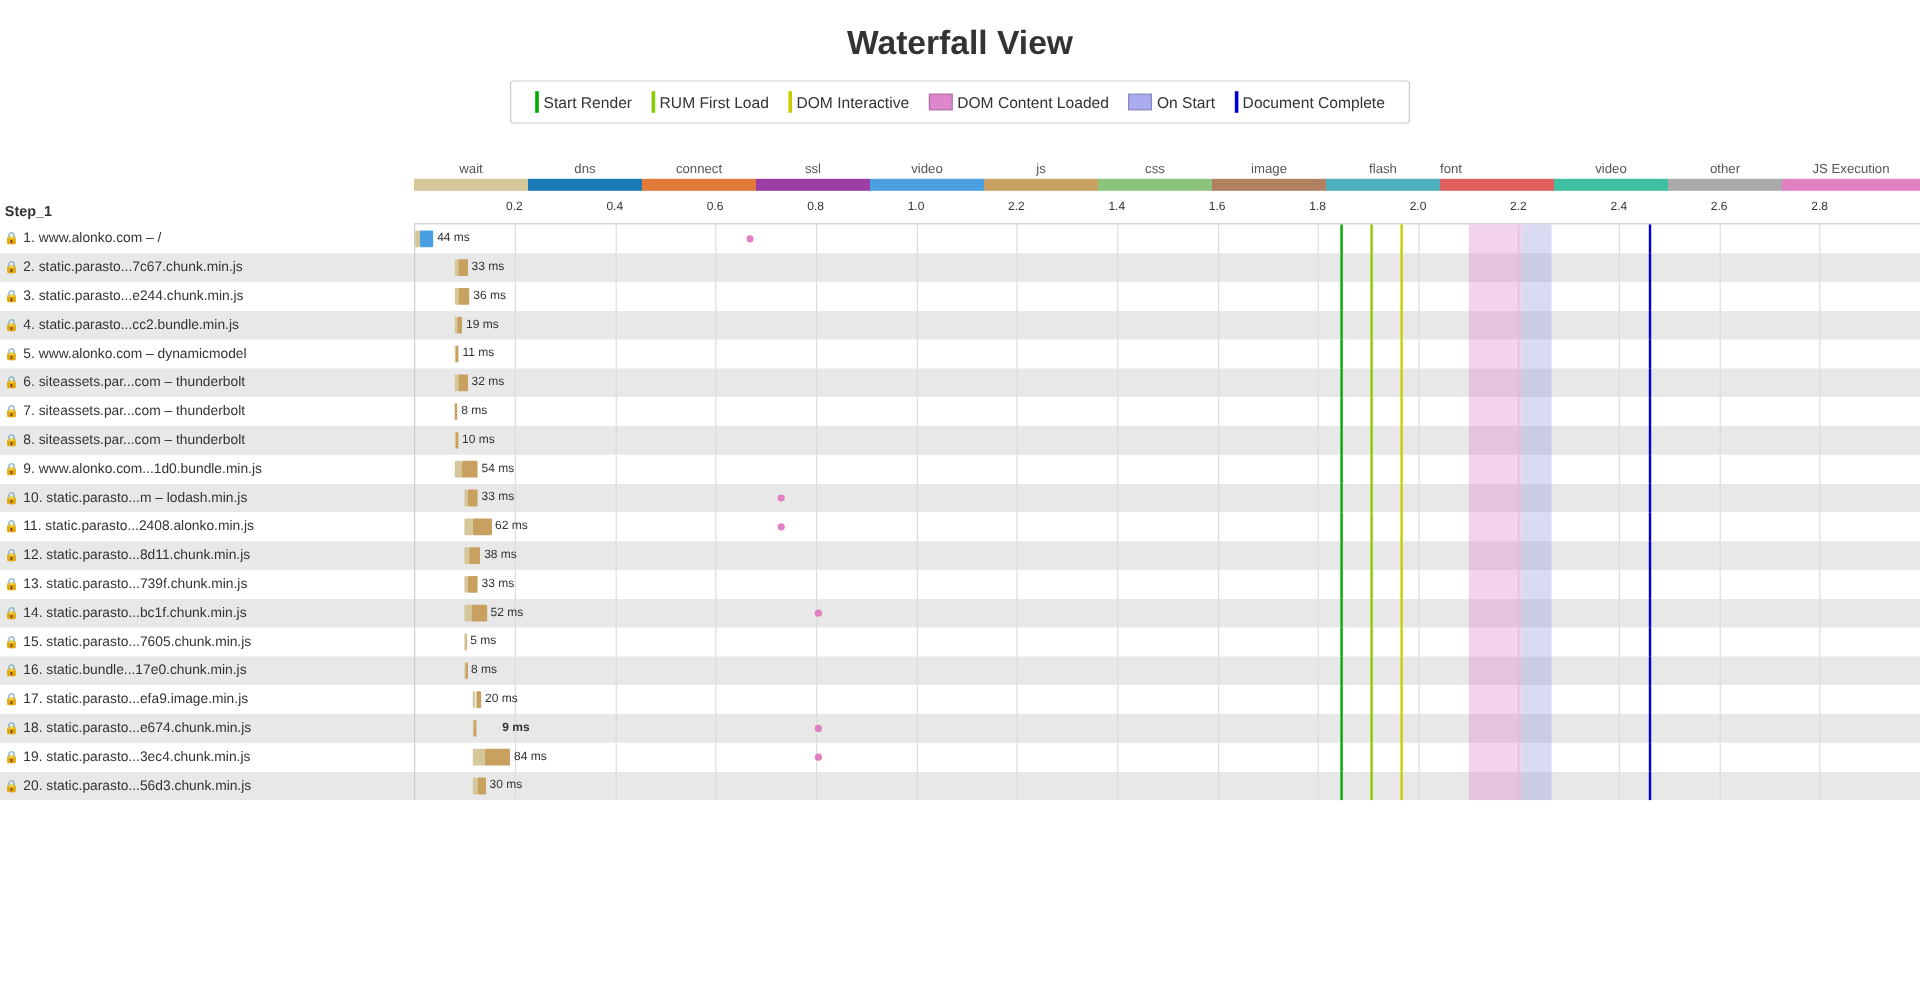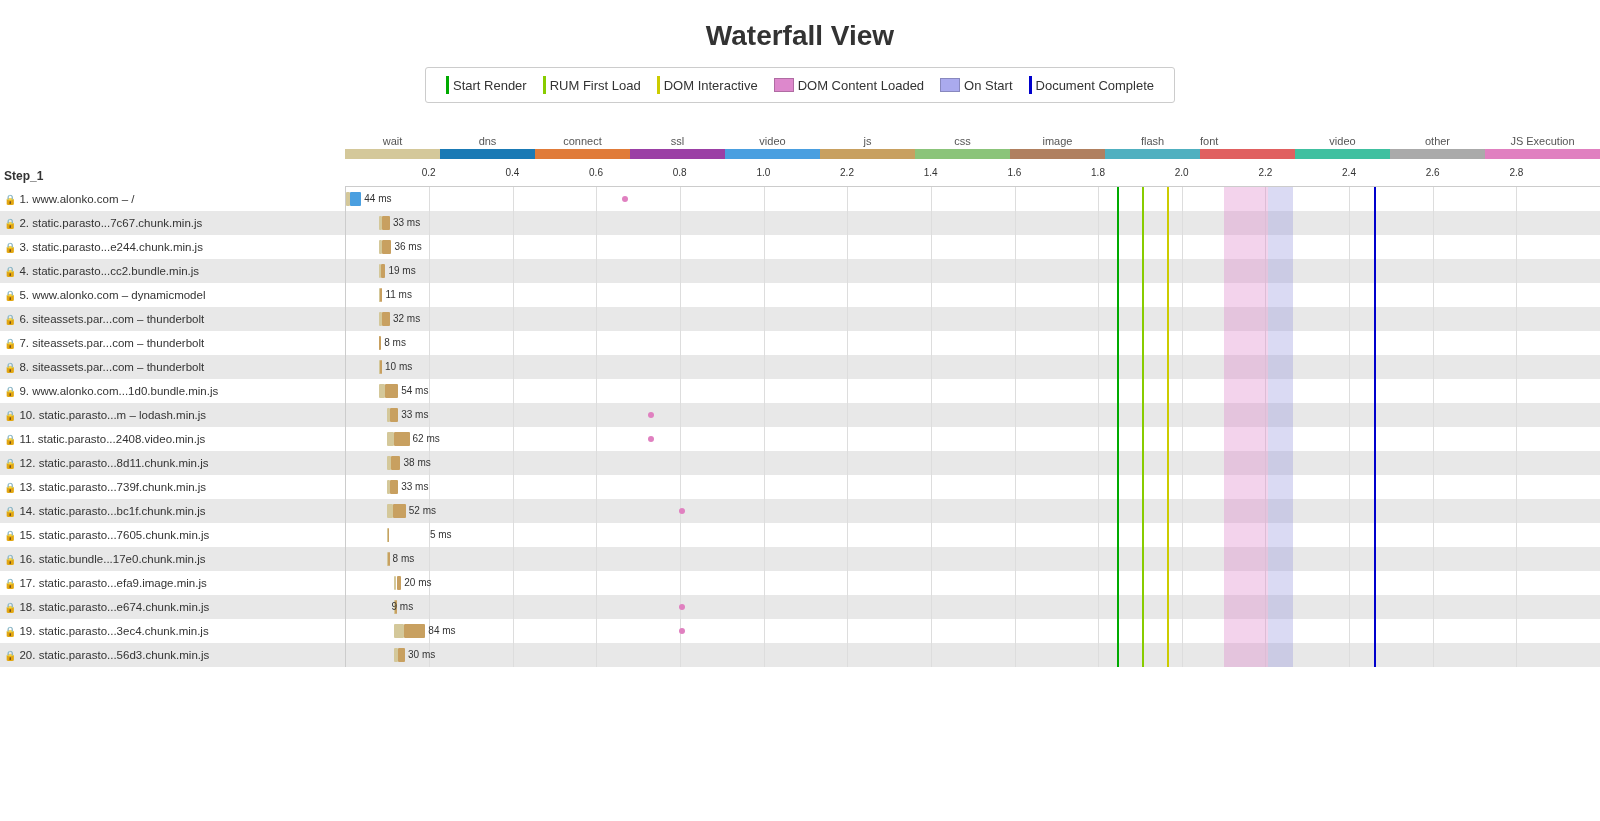--- a/index.html
+++ b/index.html
@@ -547,21 +547,21 @@
               <div class="vline" style="left: 61.5%; background: rgb(0, 170, 0);"></div>
               <div class="vline" style="left: 63.5%; background: rgb(136, 204, 0);"></div>
               <div class="vline" style="left: 65.5%; background: rgb(204, 204, 0);"></div>
               <div style="position: absolute; left: 70%; width: 3.5%; top: 0px; bottom: 0px; background: rgba(220, 130, 200, 0.35);"></div>
               <div style="position: absolute; left: 73.5%; width: 2%; top: 0px; bottom: 0px; background: rgba(150, 150, 220, 0.35);"></div>
               <div class="vline" style="left: 82%; background: rgb(0, 0, 204);"></div>
             </div>
           </td>
         </tr>
         <tr class="odd-row">
-          <td class="resource-name-cell"><span class="lock-icon">🔒</span><span>11. </span><span>static.parasto...2408.video.min.js</span></td>
+          <td class="resource-name-cell"><span class="lock-icon">🔒</span><span>11. </span><span>static.parasto...2408.alonko.min.js</span></td>
           <td class="waterfall-cell">
             <div class="waterfall-inner" style="position: relative;">
               <div class="grid-line" style="left: 6.66667%;"></div>
               <div class="grid-line" style="left: 13.3333%;"></div>
               <div class="grid-line" style="left: 20%;"></div>
               <div class="grid-line" style="left: 26.6667%;"></div>
               <div class="grid-line" style="left: 33.3333%;"></div>
               <div class="grid-line" style="left: 40%;"></div>
               <div class="grid-line" style="left: 46.6667%;"></div>
               <div class="grid-line" style="left: 53.3333%;"></div>
@@ -688,21 +688,21 @@
               <div class="grid-line" style="left: 46.6667%;"></div>
               <div class="grid-line" style="left: 53.3333%;"></div>
               <div class="grid-line" style="left: 60%;"></div>
               <div class="grid-line" style="left: 66.6667%;"></div>
               <div class="grid-line" style="left: 73.3333%;"></div>
               <div class="grid-line" style="left: 80%;"></div>
               <div class="grid-line" style="left: 86.6667%;"></div>
               <div class="grid-line" style="left: 93.3333%;"></div>
               <div class="bar bar-ttfb" style="left: 41.4333px; width: 0.6px;"></div>
               <div class="bar" style="background: rgb(200, 160, 96); left: 42.0333px; width: 1.4px;"></div>
-              <span class="ms-label" style="left: 46.4333px; margin-left: 38px;">5 ms</span>
+              <span class="ms-label" style="left: 46.4333px;">5 ms</span>
               <div class="vline" style="left: 61.5%; background: rgb(0, 170, 0);"></div>
               <div class="vline" style="left: 63.5%; background: rgb(136, 204, 0);"></div>
               <div class="vline" style="left: 65.5%; background: rgb(204, 204, 0);"></div>
               <div style="position: absolute; left: 70%; width: 3.5%; top: 0px; bottom: 0px; background: rgba(220, 130, 200, 0.35);"></div>
               <div style="position: absolute; left: 73.5%; width: 2%; top: 0px; bottom: 0px; background: rgba(150, 150, 220, 0.35);"></div>
               <div class="vline" style="left: 82%; background: rgb(0, 0, 204);"></div>
             </div>
           </td>
         </tr>
         <tr class="even-row">
@@ -778,21 +778,21 @@
               <div class="grid-line" style="left: 46.6667%;"></div>
               <div class="grid-line" style="left: 53.3333%;"></div>
               <div class="grid-line" style="left: 60%;"></div>
               <div class="grid-line" style="left: 66.6667%;"></div>
               <div class="grid-line" style="left: 73.3333%;"></div>
               <div class="grid-line" style="left: 80%;"></div>
               <div class="grid-line" style="left: 86.6667%;"></div>
               <div class="grid-line" style="left: 93.3333%;"></div>
               <div class="bar bar-ttfb" style="left: 48.9667px; width: 0.904px;"></div>
               <div class="bar" style="background: rgb(200, 160, 96); left: 49.8707px; width: 2.10933px;"></div>
-              <span class="ms-label" style="left: 46px;">9 ms</span>
+              <span class="ms-label" style="left: 73px; font-weight: bold;">9 ms</span>
               <div class="dot-pink" style="left: 333.35px;"></div>
               <div class="vline" style="left: 61.5%; background: rgb(0, 170, 0);"></div>
               <div class="vline" style="left: 63.5%; background: rgb(136, 204, 0);"></div>
               <div class="vline" style="left: 65.5%; background: rgb(204, 204, 0);"></div>
               <div style="position: absolute; left: 70%; width: 3.5%; top: 0px; bottom: 0px; background: rgba(220, 130, 200, 0.35);"></div>
               <div style="position: absolute; left: 73.5%; width: 2%; top: 0px; bottom: 0px; background: rgba(150, 150, 220, 0.35);"></div>
               <div class="vline" style="left: 82%; background: rgb(0, 0, 204);"></div>
             </div>
           </td>
         </tr>

